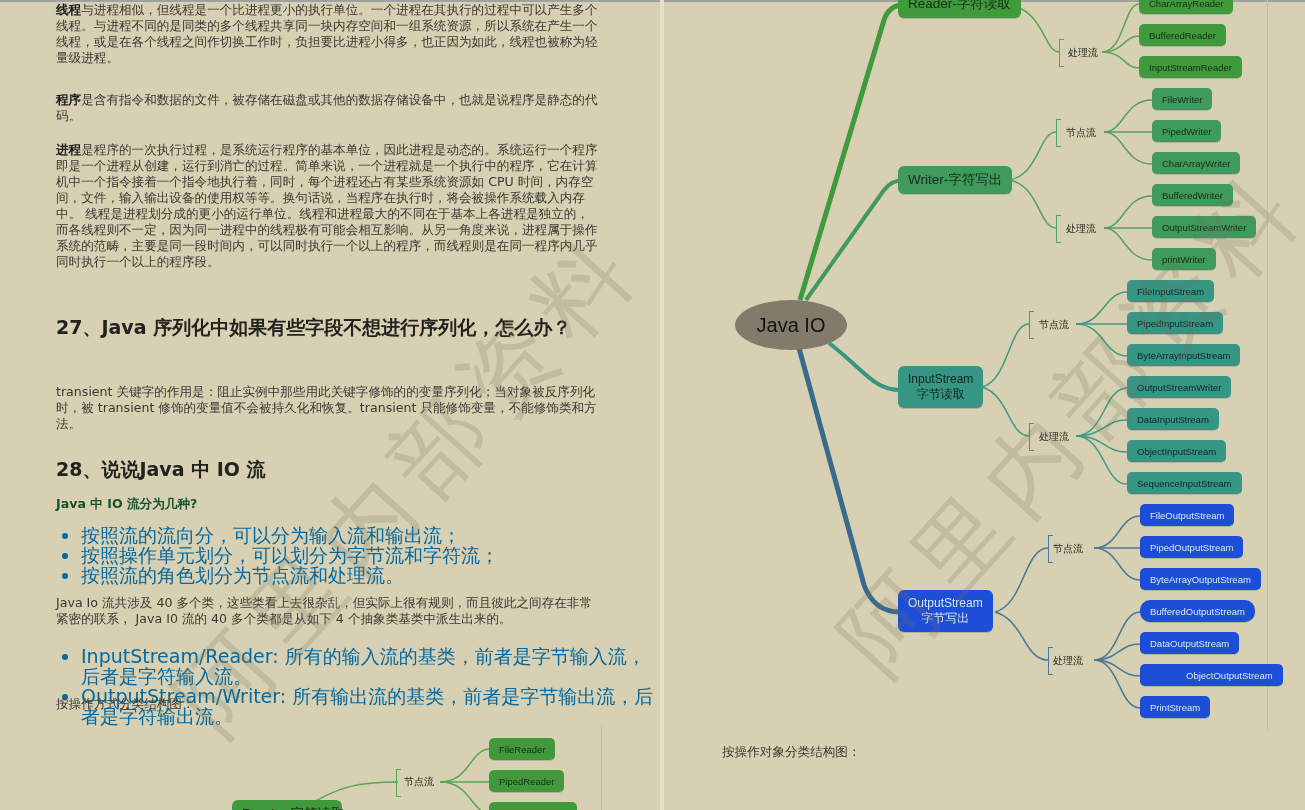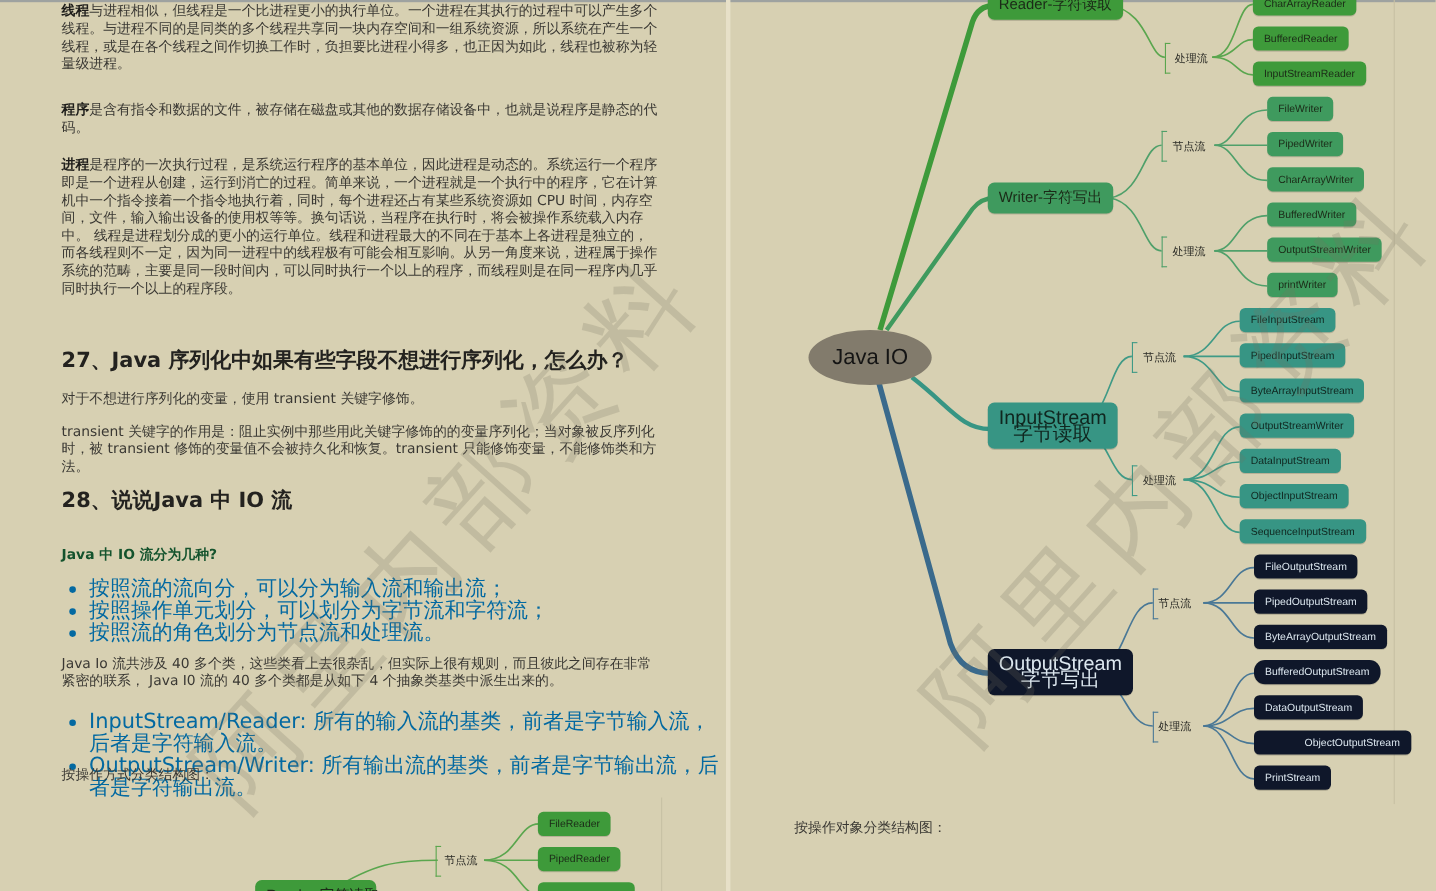--- a/index.html
+++ b/index.html
@@ -14,44 +14,43 @@
   .h2{position:absolute;left:56px;font-size:19px;font-weight:bold;color:#23221f;white-space:nowrap;}
   .h4{position:absolute;left:56px;font-size:12.6px;font-weight:bold;color:#14532d;}
   ul.bul{position:absolute;left:56px;margin:0;padding:0 0 0 25px;font-size:19px;line-height:20px;color:#0369a1;}
   ul.bul li{margin:0;}
   .imgpanel{position:absolute;border-right:1px solid #c7c0a3;}
   .watermark{position:absolute;font-family:"DejaVu Serif",serif;color:rgba(120,115,95,0.22);font-size:92px;transform:rotate(-48deg);white-space:nowrap;pointer-events:none;letter-spacing:14px;}
   .node{position:absolute;border-radius:5px;color:#1b2a17;font-family:"Liberation Sans",sans-serif;font-size:9.5px;display:flex;align-items:center;padding:0 10px;height:22px;box-shadow:0 1px 0 rgba(0,0,0,0.15);white-space:nowrap;}
   .g1{background:#3e9a3a;}
   .g2{background:#3f9a5e;}
   .teal{background:#379584;color:#10261f;}
-  .blue{background:#0f172a;color:#dce7ef;}
+  .blue{background:#1d4ed8;color:#dce7ef;}
   .big{font-size:13.5px;height:28px;padding:0 10px;border-radius:6px;}
-  .big2{font-size:18px;height:42px;padding:0 10px;border-radius:6px;flex-direction:column;justify-content:center;line-height:15px;text-align:center;}
+  .big2{font-size:12px;height:42px;padding:0 10px;border-radius:6px;flex-direction:column;justify-content:center;line-height:15px;text-align:center;}
   .lab{position:absolute;font-size:10px;color:#2a2a25;white-space:nowrap;}
   .brk{position:absolute;width:4px;border:1.5px solid;border-right:none;}
   .root{position:absolute;left:71px;top:300px;width:112px;height:50px;border-radius:50%;background:#827b6c;display:flex;align-items:center;justify-content:center;font-family:"Liberation Sans",sans-serif;font-size:20px;color:#141414;}
   .caption{position:absolute;left:58px;top:744px;font-size:12.6px;color:#3a3833;}
 </style>
 </head>
 <body>
 
 <div class="topline"></div>
 <div class="gutter"></div>
 
 <div class="page" id="page-left">
   <div class="txt" style="top:2px;"><b>线程</b><span>与进程相似，但线程是一个比进程更小的执行单位。一个进程在其执行的过程中可以产生多个线程。与进程不同的是同类的多个线程共享同一块内存空间和一组系统资源，所以系统在产生一个线程，或是在各个线程之间作切换工作时，负担要比进程小得多，也正因为如此，线程也被称为轻量级进程。</span></div>
   <div class="txt" style="top:92px;"><b>程序</b><span>是含有指令和数据的文件，被存储在磁盘或其他的数据存储设备中，也就是说程序是静态的代码。</span></div>
   <div class="txt" style="top:142px;"><b>进程</b><span>是程序的一次执行过程，是系统运行程序的基本单位，因此进程是动态的。系统运行一个程序即是一个进程从创建，运行到消亡的过程。简单来说，一个进程就是一个执行中的程序，它在计算机中一个指令接着一个指令地执行着，同时，每个进程还占有某些系统资源如 CPU 时间，内存空间，文件，输入输出设备的使用权等等。换句话说，当程序在执行时，将会被操作系统载入内存中。 线程是进程划分成的更小的运行单位。线程和进程最大的不同在于基本上各进程是独立的，而各线程则不一定，因为同一进程中的线程极有可能会相互影响。从另一角度来说，进程属于操作系统的范畴，主要是同一段时间内，可以同时执行一个以上的程序，而线程则是在同一程序内几乎同时执行一个以上的程序段。</span></div>
 
   <div class="h2" style="top:315px;">27、Java 序列化中如果有些字段不想进行序列化，怎么办？</div>
-  <div class="txt" style="top:354px;">对于不想进行序列化的变量，使用 transient 关键字修饰。</div>
   <div class="txt" style="top:384px;">transient 关键字的作用是：阻止实例中那些用此关键字修饰的的变量序列化；当对象被反序列化时，被 transient 修饰的变量值不会被持久化和恢复。transient 只能修饰变量，不能修饰类和方法。</div>
 
-  <div class="h2" style="top:442px;text-align:center;">28、说说Java 中 IO 流</div>
+  <div class="h2" style="top:457px;text-align:center;">28、说说Java 中 IO 流</div>
   <div class="h4" style="top:496px;">Java 中 IO 流分为几种?</div>
   <ul class="bul" style="top:525px;">
     <li>按照流的流向分，可以分为输入流和输出流；</li>
     <li>按照操作单元划分，可以划分为字节流和字符流；</li>
     <li>按照流的角色划分为节点流和处理流。</li>
   </ul>
   <div class="txt" style="top:595px;">Java Io 流共涉及 40 多个类，这些类看上去很杂乱，但实际上很有规则，而且彼此之间存在非常紧密的联系， Java I0 流的 40 多个类都是从如下 4 个抽象类基类中派生出来的。</div>
   <ul class="bul" style="top:646px;">
     <li>InputStream/Reader: 所有的输入流的基类，前者是字节输入流，后者是字符输入流。</li>
     <li>OutputStream/Writer: 所有输出流的基类，前者是字节输出流，后者是字符输出流。</li>

